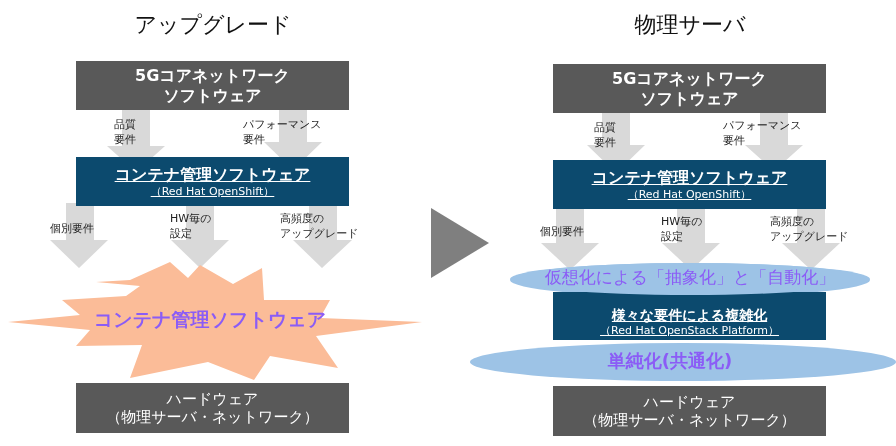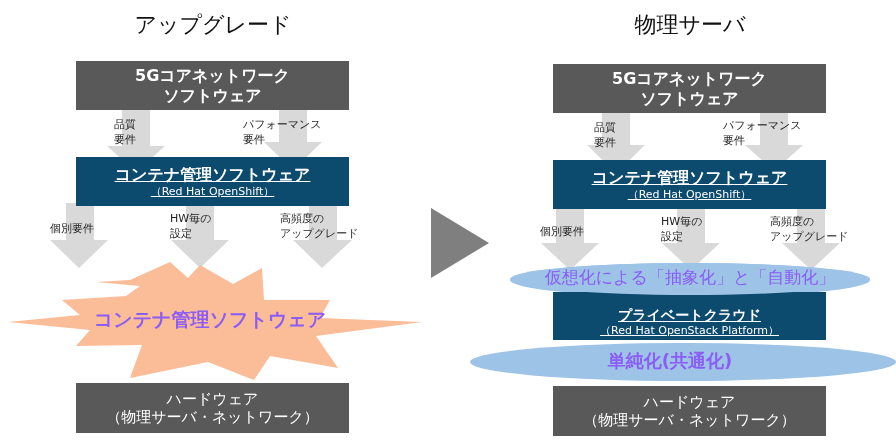--- a/index.html
+++ b/index.html
@@ -84,21 +84,21 @@
 
 <div class="box dark" style="left:553px;top:64px;width:273px;height:49px;">
   <span class="b1">5Gコアネットワーク</span>
   <span class="b1">ソフトウェア</span>
 </div>
 <div class="box blue" style="left:553px;top:160px;width:273px;height:49px;">
   <span class="b1">コンテナ管理ソフトウェア</span>
   <span class="b2">（Red Hat OpenShift）</span>
 </div>
 <div class="box blue" style="left:553px;top:292px;width:273px;height:48px;justify-content:flex-end;padding-bottom:3px;box-sizing:border-box;">
-  <span class="b1" style="font-size:14px;">プライベートクラウド</span>
+  <span class="b1" style="font-size:14px;">様々な要件による複雑化</span>
   <span class="b2">（Red Hat OpenStack Platform）</span>
 </div>
 <div class="box dark" style="left:553px;top:386px;width:273px;height:50px;">
   <span class="b2" style="font-size:15px;">ハードウェア</span>
   <span class="b2" style="font-size:15px;">（物理サーバ・ネットワーク）</span>
 </div>
 
 <svg width="896" height="446" style="pointer-events:none;">
   <ellipse fill="#9dc3e6" cx="690" cy="279" rx="180" ry="16"></ellipse>
 </svg>

